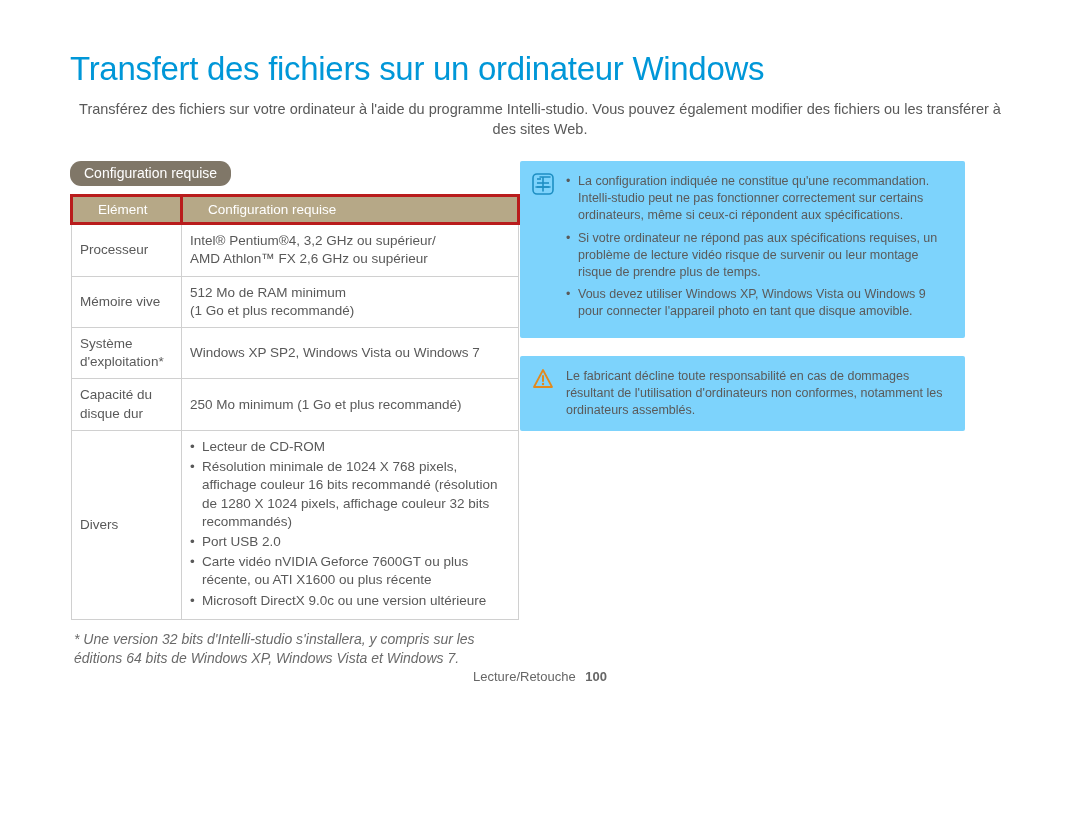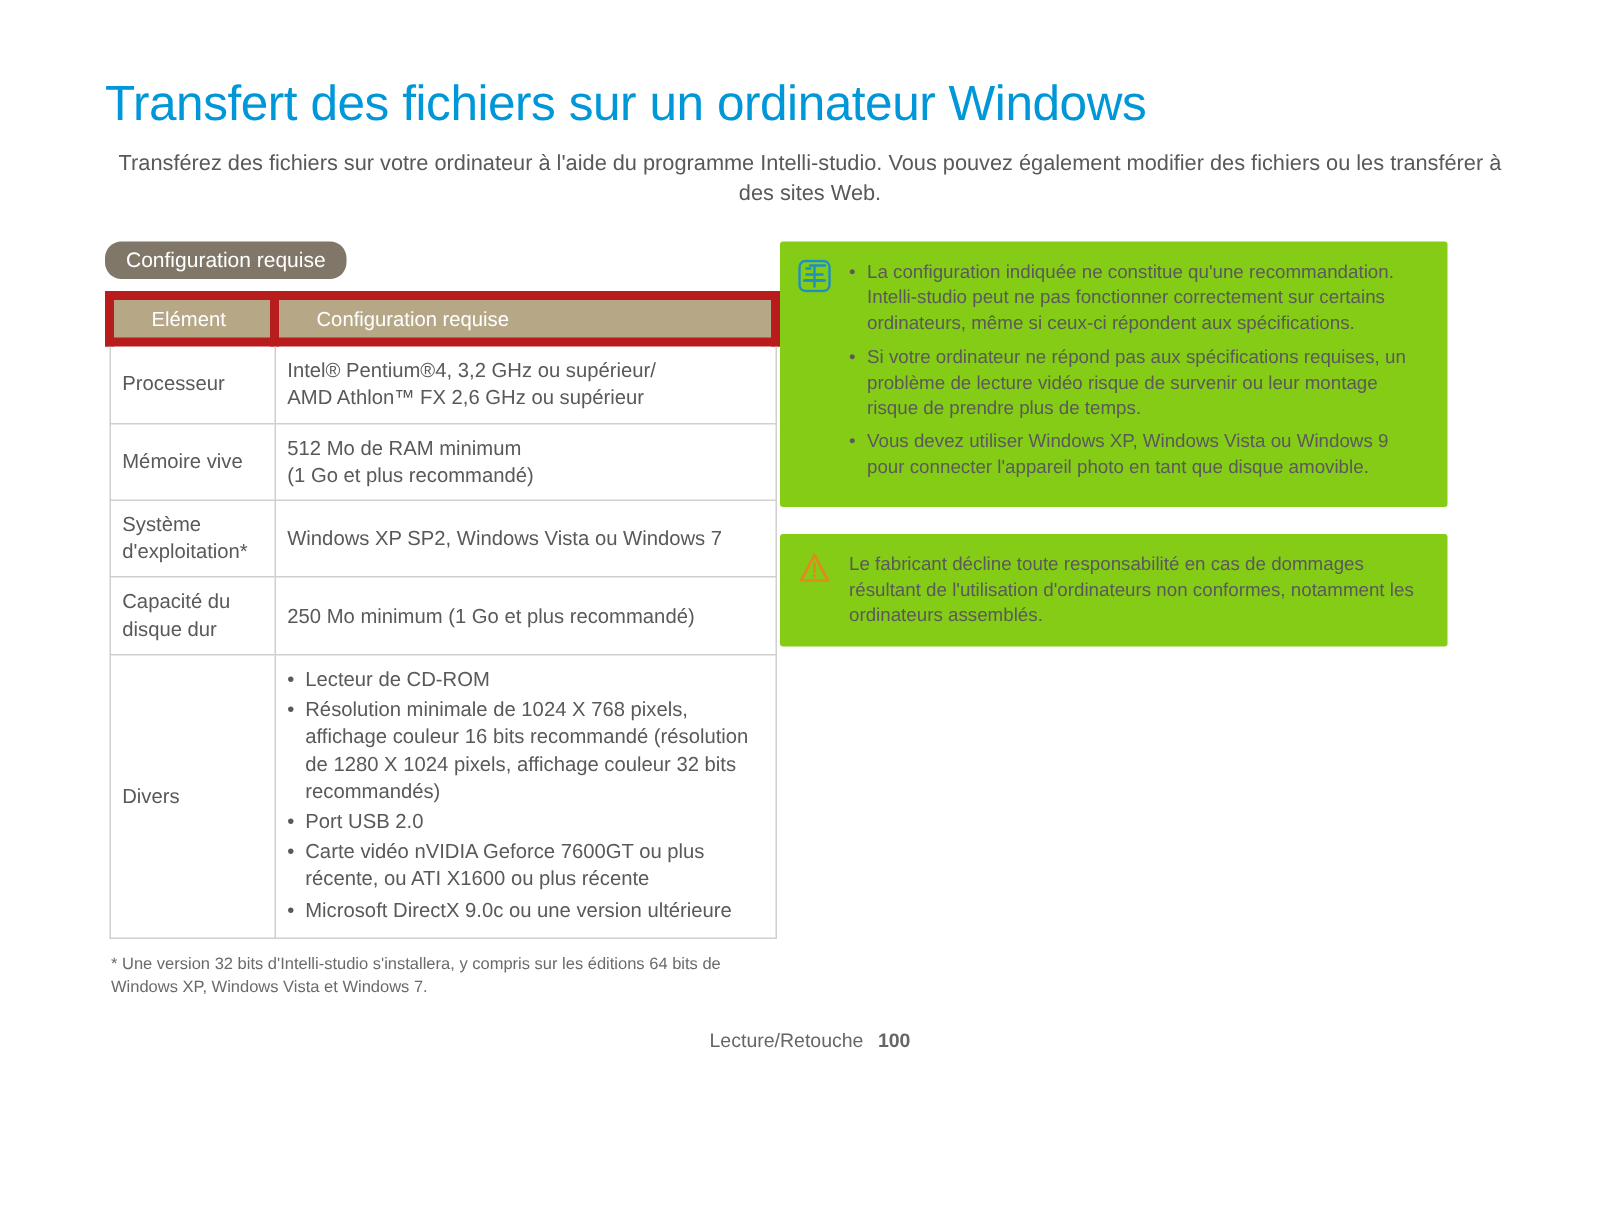--- a/index.html
+++ b/index.html
@@ -25,54 +25,54 @@
     width: 100%;
     border-collapse: collapse;
     font-size: 13.5px;
   }
   table.req th {
     background: #b6a887;
     color: #fff;
     font-weight: 400;
     text-align: left;
     padding: 5px 25px;
-    border: 6px solid #b91c1c;
+    border: 3px solid #b91c1c;
   }
   table.req td {
     border: 1px solid #d0d0d0;
     padding: 7px 8px;
     vertical-align: middle;
     color: #595959;
     line-height: 1.35;
   }
   table.req td.k { width: 110px; }
   ul.misc { list-style: none; padding-left: 0; }
   ul.misc li { position: relative; padding-left: 12px; margin-bottom: 2px; }
   ul.misc li::before { content: "•"; position: absolute; left: 0; top: 0; }
 
-  .footnote { font-size: 11px; color: #6a6a6a; margin-top: 10px; line-height: 1.35; padding-left: 4px; }
+  .footnote { font-size: 14px; color: #6a6a6a; margin-top: 10px; line-height: 1.35; padding-left: 4px; font-style: italic; }
 
   .notebox {
-    background: #84cc16;
+    background: #7dd3fc;
     border-radius: 2px;
     padding: 12px 14px 12px 46px;
     position: relative;
     font-size: 12.5px;
     color: #5a5a5a;
     line-height: 1.35;
     margin-bottom: 18px;
   }
   .notebox .icon { position: absolute; left: 12px; top: 12px; width: 22px; height: 22px; }
   .notebox ul { list-style: none; }
   .notebox ul li { position: relative; padding-left: 12px; margin-bottom: 6px; }
   .notebox ul li::before { content: "•"; position: absolute; left: 0; top: 0; }
 
   .warn-icon-svg { display:block; }
 
-  .footer { position: absolute; bottom: 22px; left: 0; width: 1080px; text-align: center; font-size: 13px; color: #666; }
+  .footer { position: absolute; bottom: 39px; left: 0; width: 1080px; text-align: center; font-size: 13px; color: #666; }
   .footer .pn { font-weight: 600; margin-left: 6px; }
 </style>
 </head>
 <body>
 
 <div class="page">
   <h1 class="title">Transfert des fichiers sur un ordinateur Windows</h1>
   <p class="intro">Transférez des fichiers sur votre ordinateur à l'aide du programme Intelli-studio. Vous pouvez également modifier des fichiers ou les transférer à des sites Web.</p>
 
   <div class="columns">

